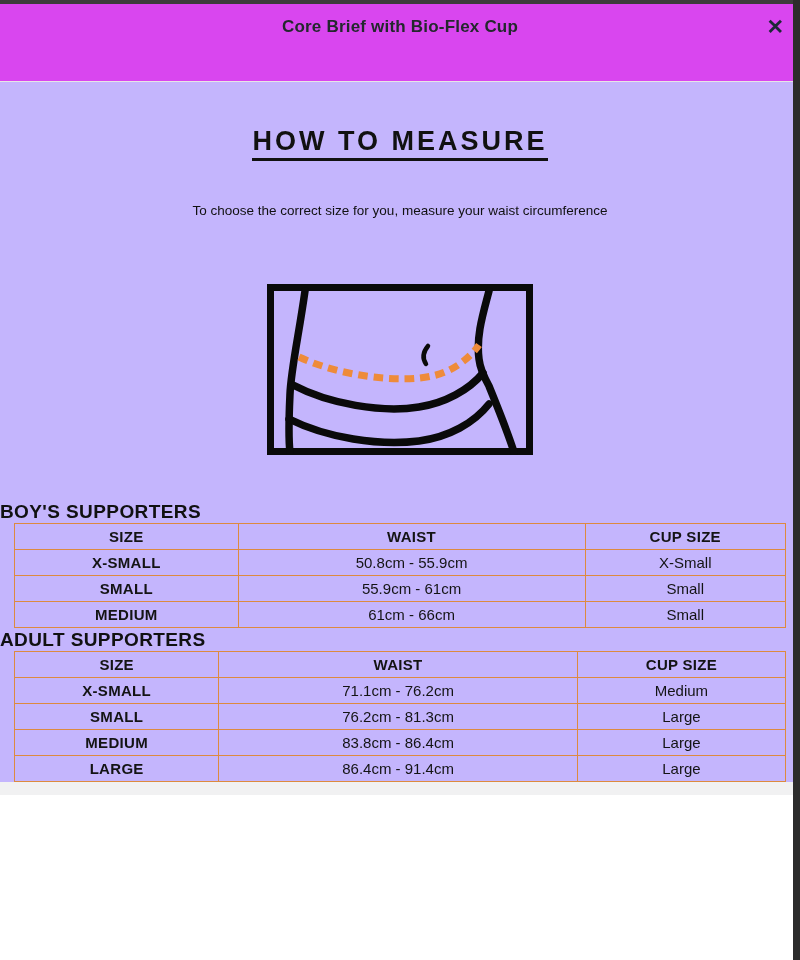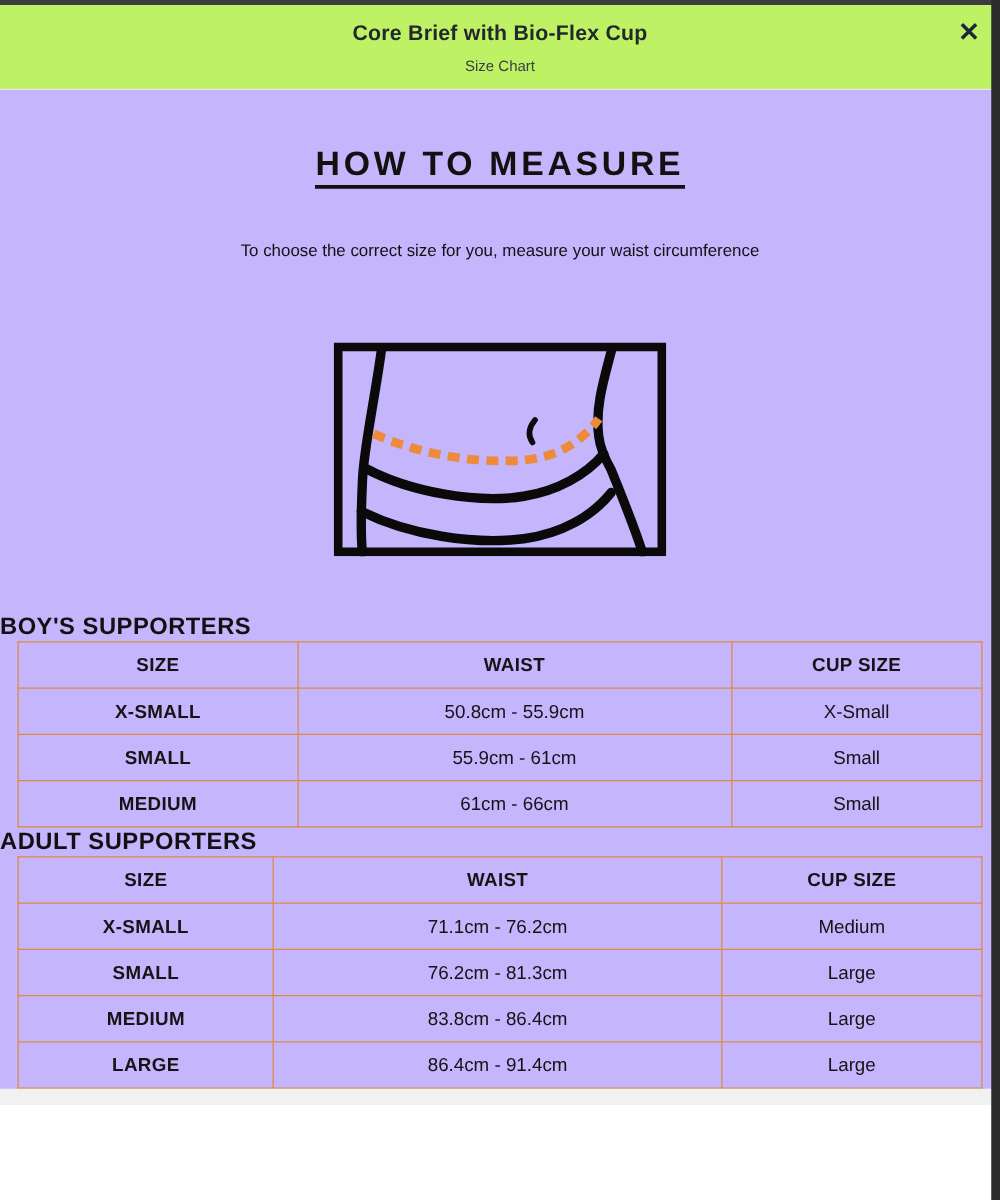--- a/index.html
+++ b/index.html
@@ -9,22 +9,22 @@
     background: #ffffff;
     color: #141414;
     position: relative;
   }
   .top-bar {
     height: 4px;
     background: #3c3c3c;
     width: 100%;
   }
   header.modal-header {
-    height: 68px;
-    background: #bef264;
+    height: 78px;
+    background: #d946ef;
     border-bottom: 1px solid #e6e6e6;
     text-align: center;
     position: relative;
     padding-top: 13px;
   }
   .modal-title {
     font-size: 17px;
     font-weight: bold;
     color: #23282d;
     letter-spacing: 0.2px;
@@ -83,21 +83,21 @@
   table.size-table {
     border-collapse: collapse;
     width: 772px;
     margin: 0 14px;
     table-layout: fixed;
   }
   .table-1 { margin-top: 39px; }
   .table-2 { margin-top: 40px; }
   table.size-table th, table.size-table td {
     border: 1px solid #dd8a3f;
-    height: 37px;
+    height: 26px;
     text-align: center;
     vertical-align: middle;
     font-size: 15px;
     color: #141414;
     padding: 0 4px;
   }
   table.size-table th { font-weight: bold; font-size: 15px; letter-spacing: 0.3px; }
   table.size-table td.col-0 { font-weight: bold; letter-spacing: 0.3px; }
   .footer-strip { height: 13px; background: #f1f1f2; width: 100%; }
   .scrollbar {
@@ -108,21 +108,20 @@
     z-index: 20;
   }
 </style>
 </head>
 <body>
 
 <div class="top-bar"></div>
 
 <header class="modal-header">
   <div class="modal-title">Core Brief with Bio-Flex Cup</div>
-  <div class="modal-subtitle">Size Chart</div>
   <button class="close-btn">
     <span>✕</span>
   </button>
 </header>
 
 <main>
   <h1 class="measure-heading">HOW TO MEASURE</h1>
   <p class="instruction">To choose the correct size for you, measure your waist circumference</p>
 
   <div class="illustration-wrap">

